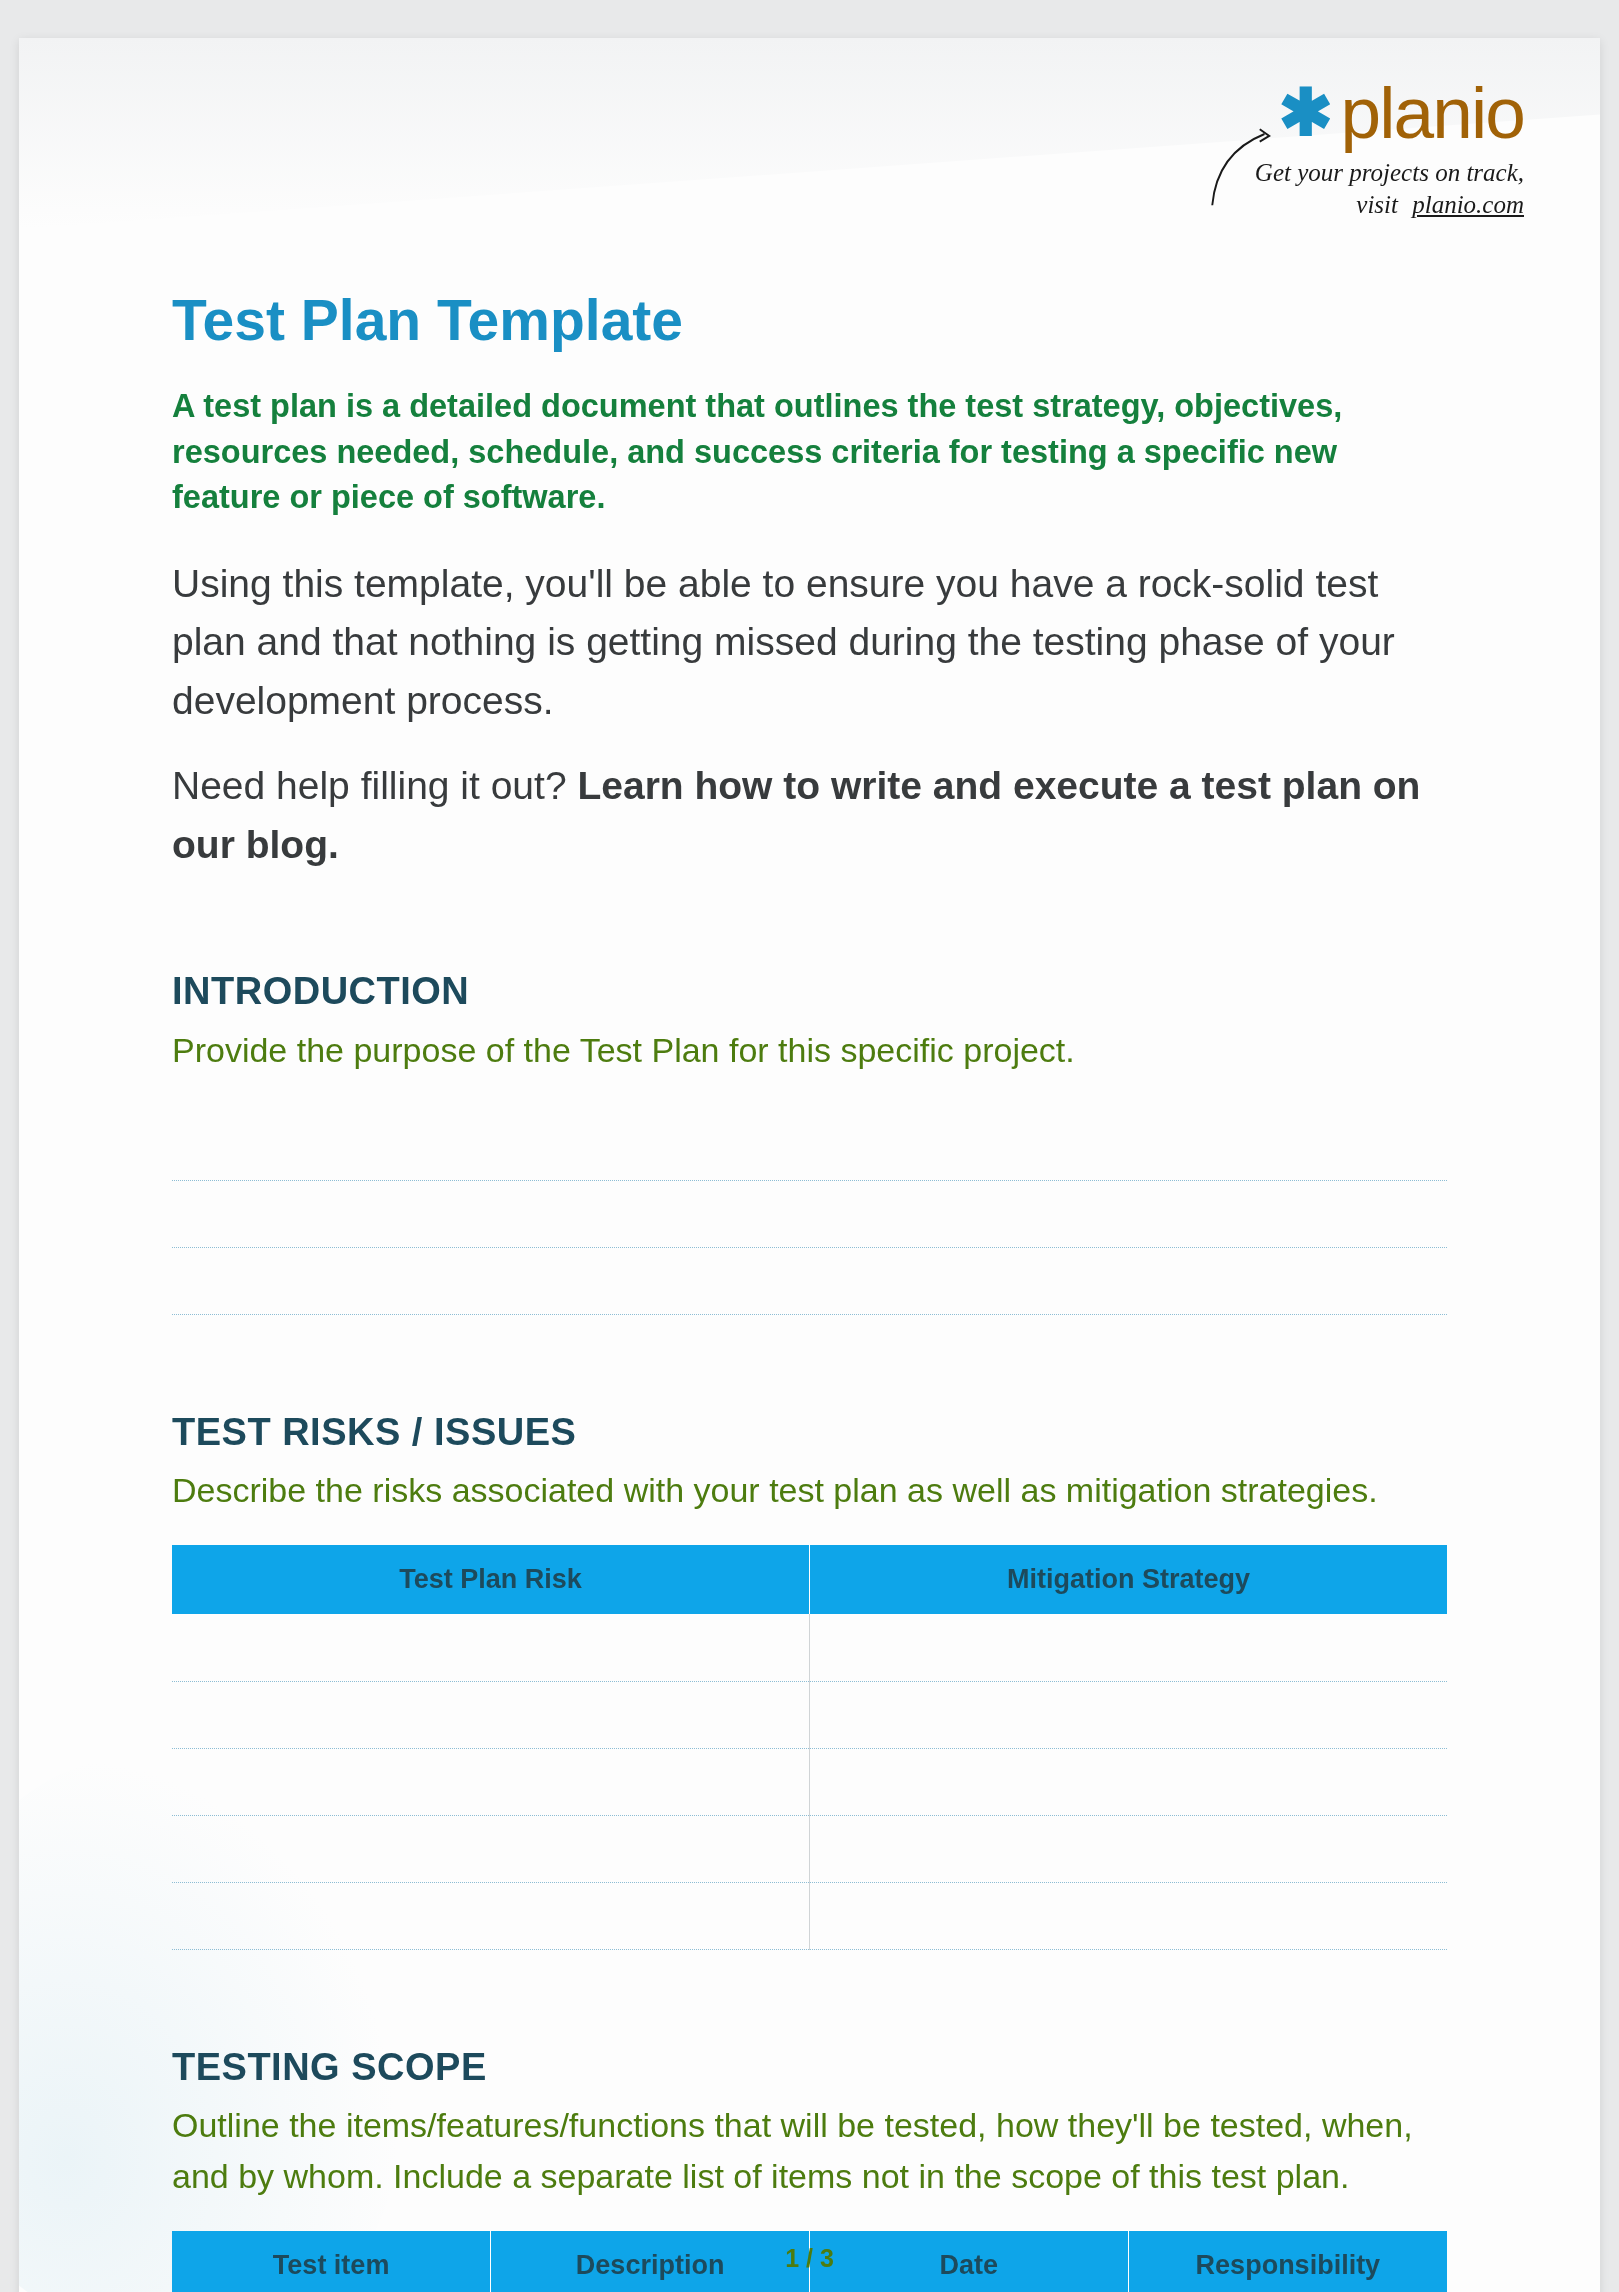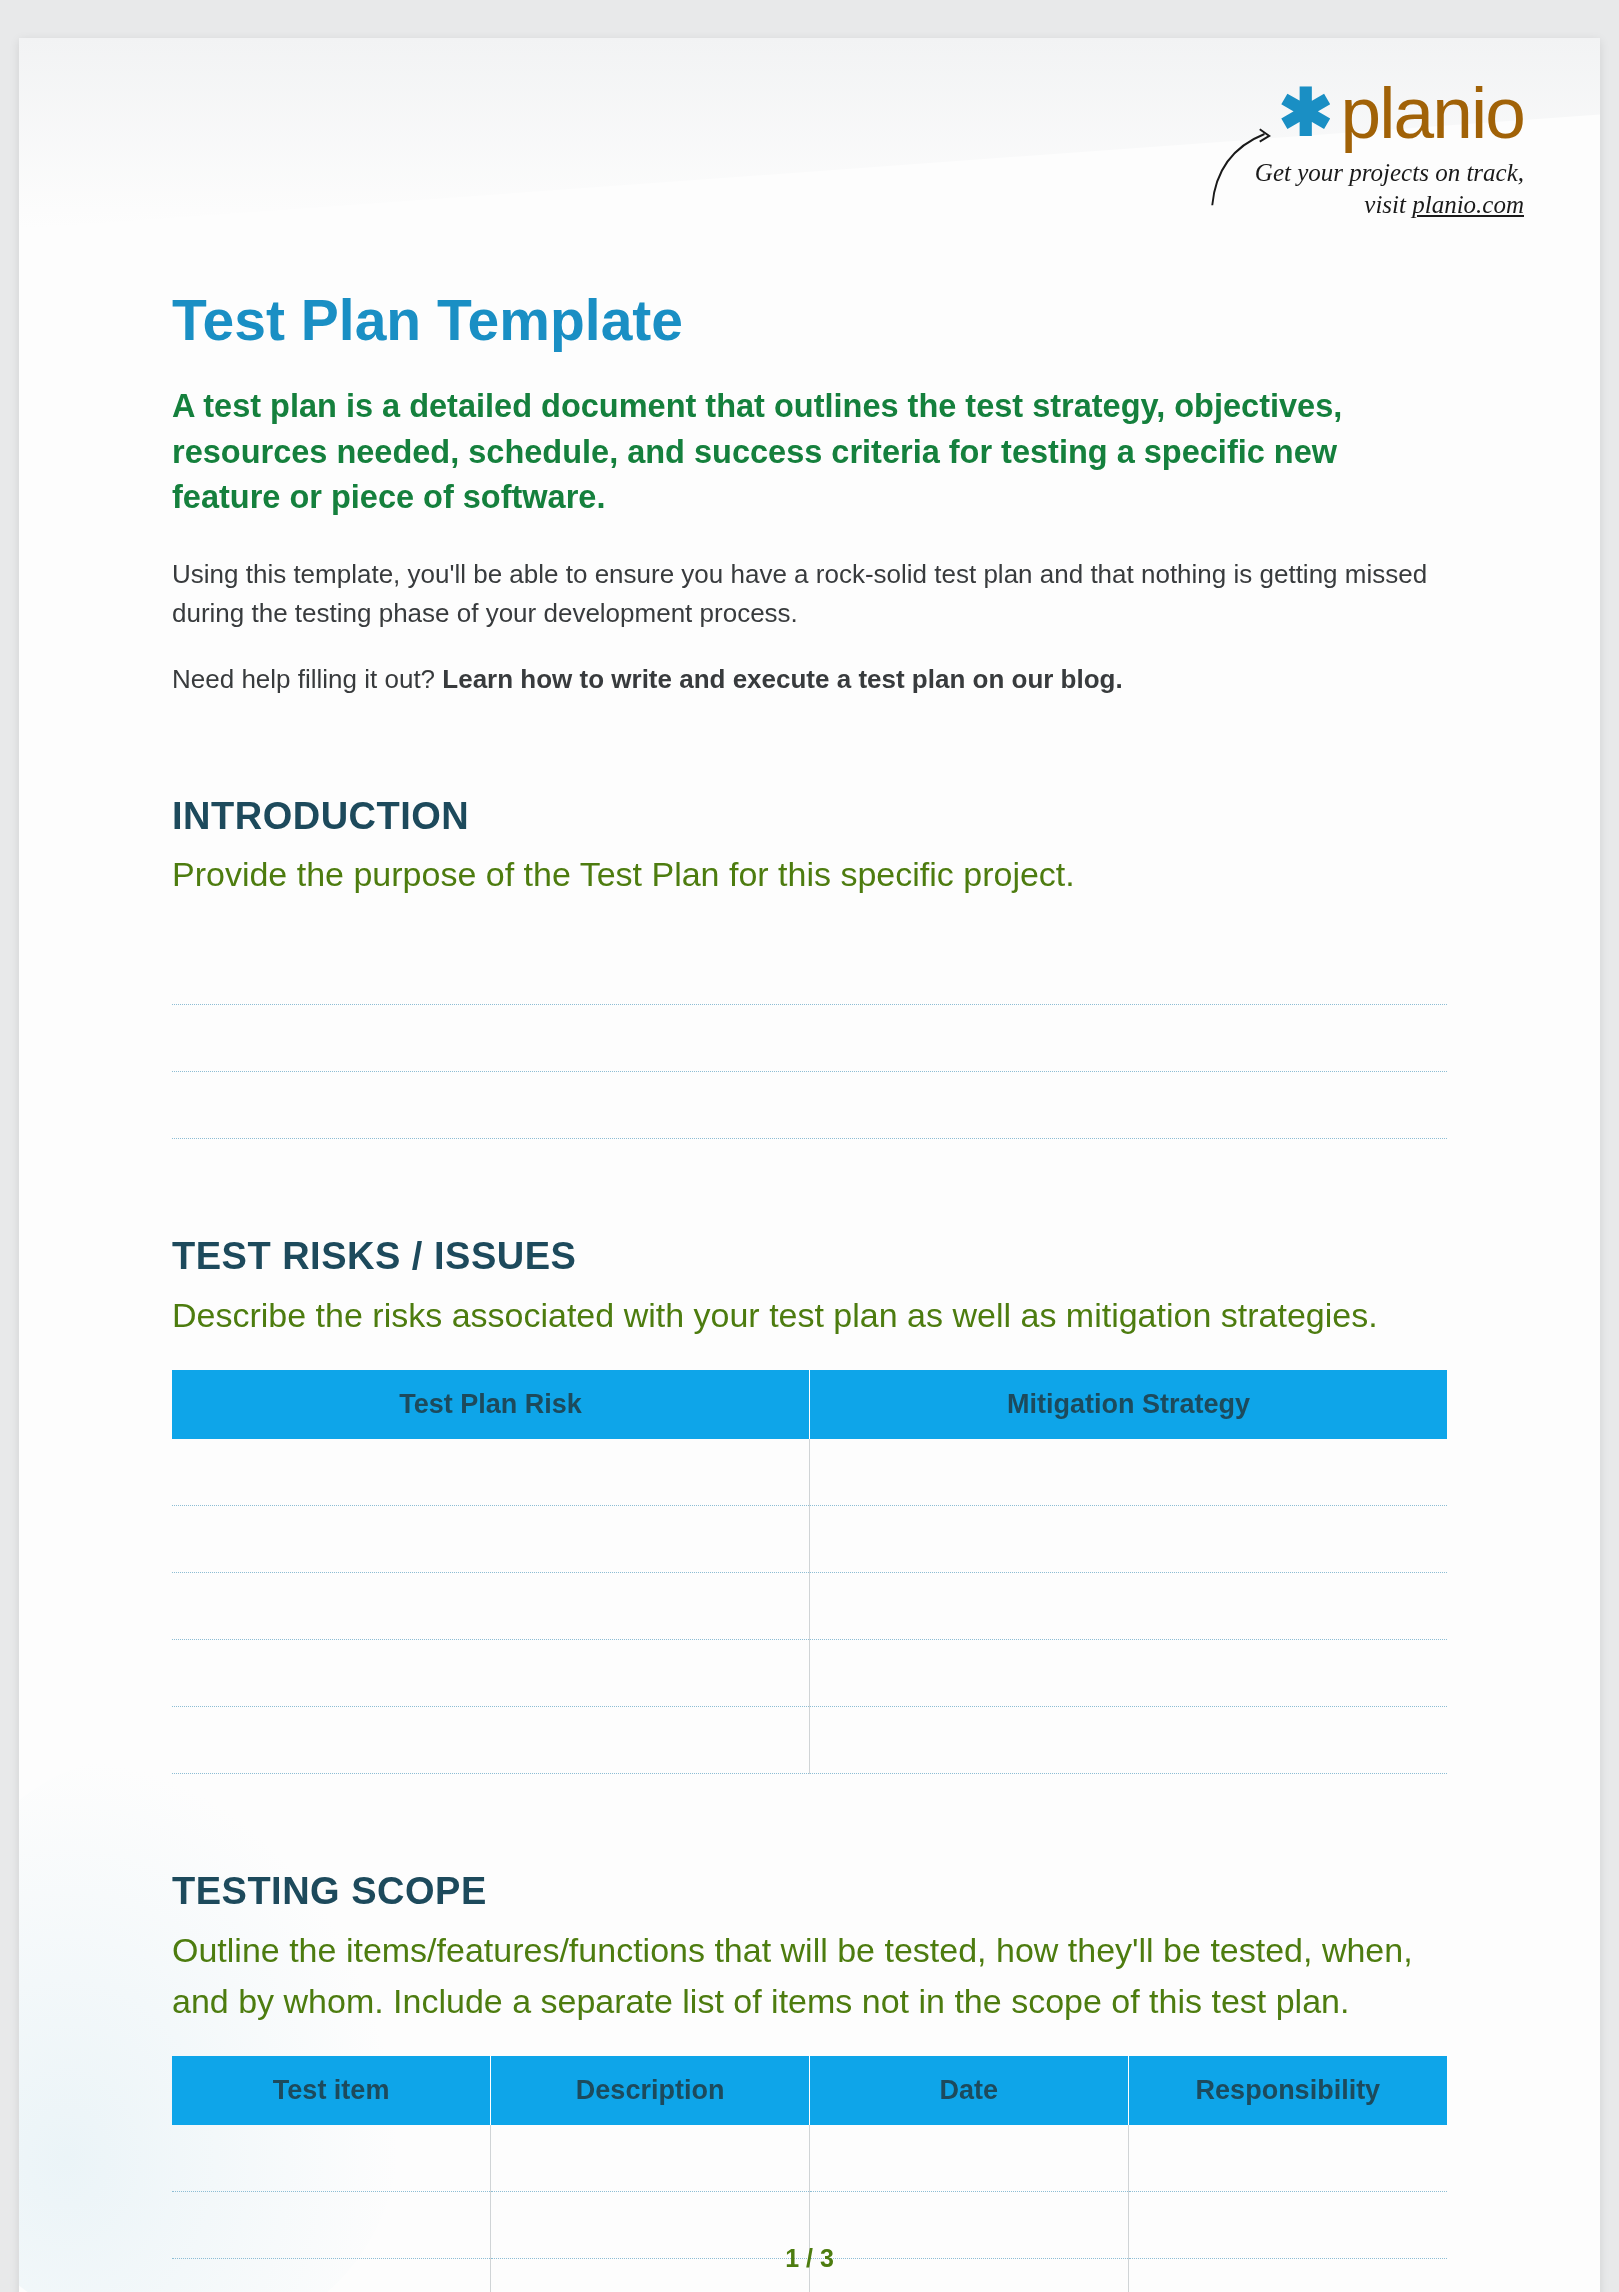--- a/index.html
+++ b/index.html
@@ -65,20 +65,21 @@
 .logo-tagline {
   font-family: "Comic Sans MS", cursive;
   font-size: 25px;
   color: #1a1a1a;
   font-style: italic;
   margin-top: 7.6px;
   line-height: 1.3;
 }
 .logo-tagline .underline {
   text-decoration: underline;
+  margin-left: 8px;
 }
 .logo-arrow {
   position: absolute;
   top: 48px;
   left: -57px;
   width: 76px;
   height: 96px;
 }
 .content {
   position: relative;
@@ -91,21 +92,21 @@
   margin-bottom: 31px;
 }
 .subtitle {
   font-size: 32.5px;
   font-weight: 700;
   color: #15803d;
   line-height: 1.4;
   margin-bottom: 34px;
 }
 .body-text {
-  font-size: 26px;
+  font-size: 39px;
   color: #383b3d;
   line-height: 1.5;
   margin-bottom: 27px;
 }
 .body-text strong { font-weight: 700; }
 .section-title {
   font-size: 38px;
   font-weight: 800;
   color: #1d4a5c;
   margin-top: 96px;

